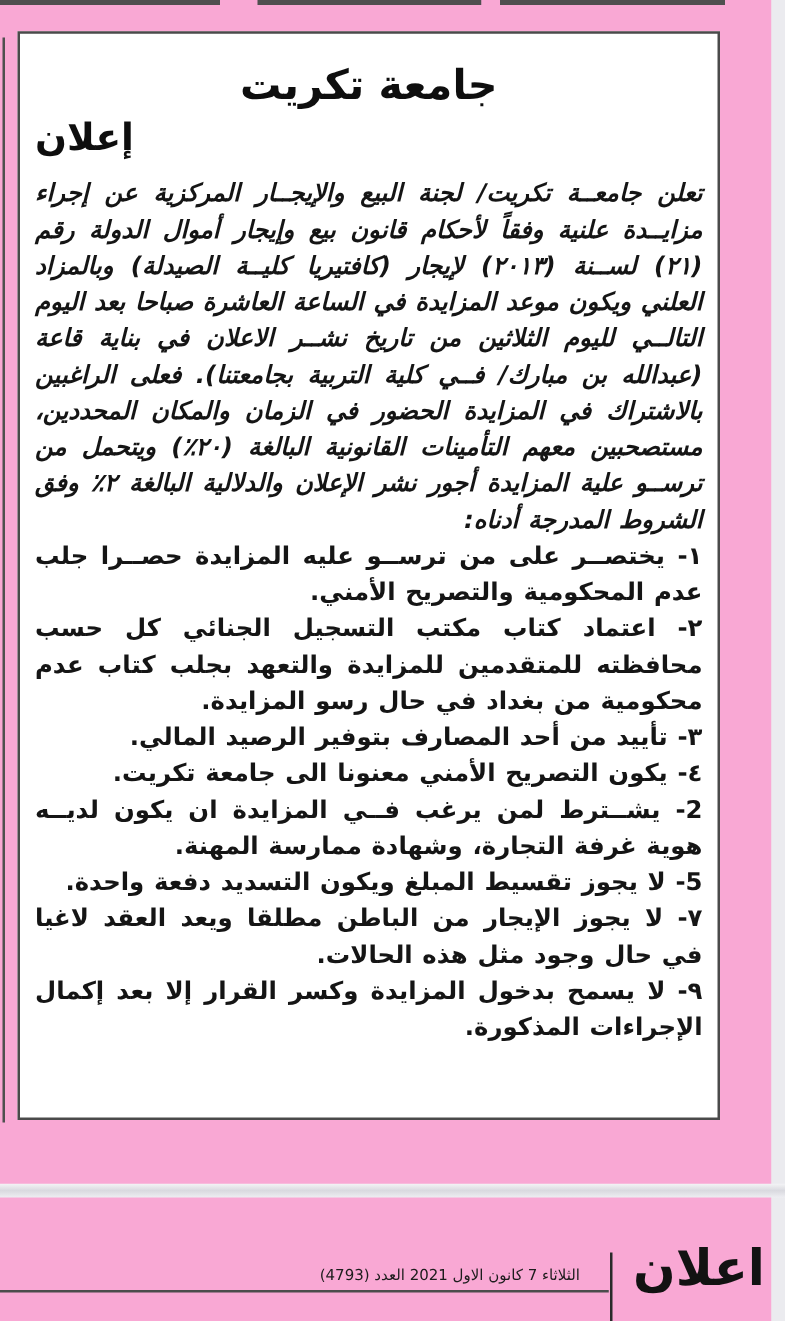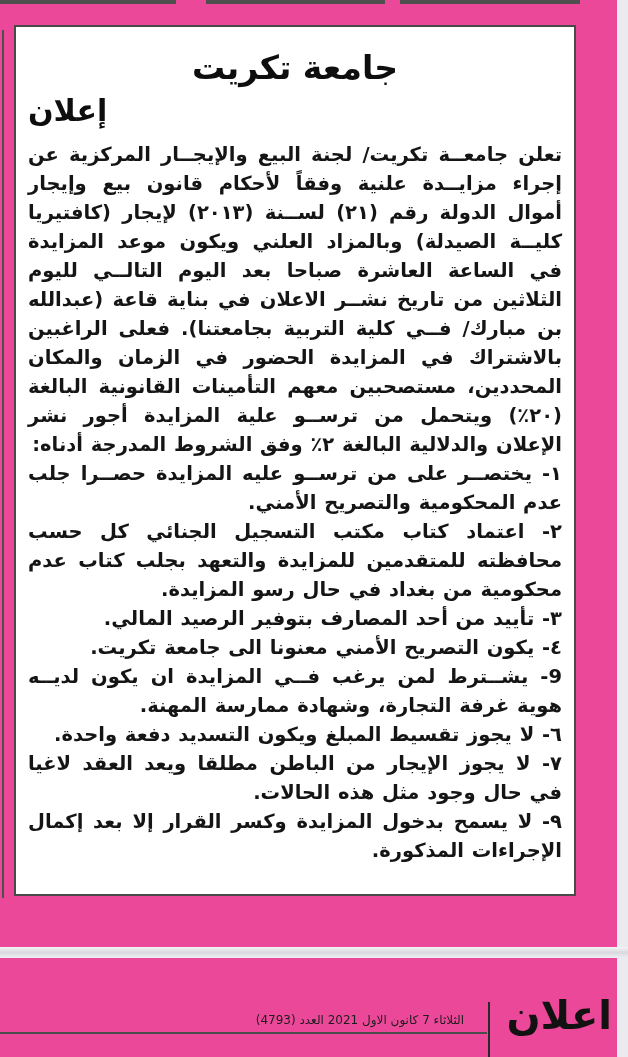--- a/index.html
+++ b/index.html
@@ -5,21 +5,21 @@
   html, body {
     margin: 0;
     padding: 0;
     background: #ffffff;
     font-family: "DejaVu Sans", sans-serif;
   }
   .canvas {
     position: relative;
     width: 628px;
     height: 1057px;
-    background: #ec4899;
+    background: #f9a8d4;
     overflow: hidden;
   }
   
   .top-frag {
     position: absolute;
     top: 0;
     height: 4px;
     background: #4f4f4f;
   }
   .top-frag.f1 { left: 0;     width: 176px; }
@@ -74,21 +74,21 @@
   }
   .intro, .cond {
     direction: rtl;
     text-align: justify;
     font-size: 19.5px;
     font-weight: bold;
     color: #151515;
     line-height: 29px;
     word-spacing: 1px;
   }
-  .intro { margin: 12px 0 0 0; }
+  .intro { margin: 12px 0 0 0; font-style: italic; }
   .cond  { margin: 0; }
   
   .page-separator {
     position: absolute;
     left: 0;
     top: 947px;
     width: 628px;
     height: 11px;
     background: linear-gradient(to bottom, #f4f4f6, #d9d9df 50%, #eeeef2);
   }
@@ -152,22 +152,22 @@
   <div class="announcement-box">
     <div class="box-inner">
       <div class="uni-title">جامعة تكريت</div>
       <div class="ann-title">إعلان</div>
       <p class="intro">تعلن جامعــة تكريت/ لجنة البيع والإيجــار المركزية عن إجراء مزايــدة علنية وفقاً لأحكام قانون بيع وإيجار أموال الدولة رقم (٢١) لســنة (٢٠١٣) لإيجار (كافتيريا كليــة الصيدلة) وبالمزاد العلني ويكون موعد المزايدة في الساعة العاشرة صباحا بعد اليوم التالــي لليوم الثلاثين من تاريخ نشــر الاعلان في بناية قاعة (عبدالله بن مبارك/ فــي كلية التربية بجامعتنا). فعلى الراغبين بالاشتراك في المزايدة الحضور في الزمان والمكان المحددين، مستصحبين معهم التأمينات القانونية البالغة (٢٠٪) ويتحمل من ترســو علية المزايدة أجور نشر الإعلان والدلالية البالغة ٢٪ وفق الشروط المدرجة أدناه:</p>
       <div>
         <div class="cond">١- يختصــر على من ترســو عليه المزايدة حصــرا جلب عدم المحكومية والتصريح الأمني.</div>
         <div class="cond">٢- اعتماد كتاب مكتب التسجيل الجنائي كل حسب محافظته للمتقدمين للمزايدة والتعهد بجلب كتاب عدم محكومية من بغداد في حال رسو المزايدة.</div>
         <div class="cond">٣- تأييد من أحد المصارف بتوفير الرصيد المالي.</div>
         <div class="cond">٤- يكون التصريح الأمني معنونا الى جامعة تكريت.</div>
-        <div class="cond">9- يشــترط لمن يرغب فــي المزايدة ان يكون لديــه هوية غرفة التجارة، وشهادة ممارسة المهنة.</div>
-        <div class="cond">٦- لا يجوز تقسيط المبلغ ويكون التسديد دفعة واحدة.</div>
+        <div class="cond">2- يشــترط لمن يرغب فــي المزايدة ان يكون لديــه هوية غرفة التجارة، وشهادة ممارسة المهنة.</div>
+        <div class="cond">5- لا يجوز تقسيط المبلغ ويكون التسديد دفعة واحدة.</div>
         <div class="cond">٧- لا يجوز الإيجار من الباطن مطلقا ويعد العقد لاغيا في حال وجود مثل هذه الحالات.</div>
         <div class="cond">٩- لا يسمح بدخول المزايدة وكسر القرار إلا بعد إكمال الإجراءات المذكورة.</div>
       </div>
     </div>
   </div>
 
   <div class="page-separator"></div>
 
   <div class="footer-brand">اعلان</div>
   <div class="footer-vline"></div>

